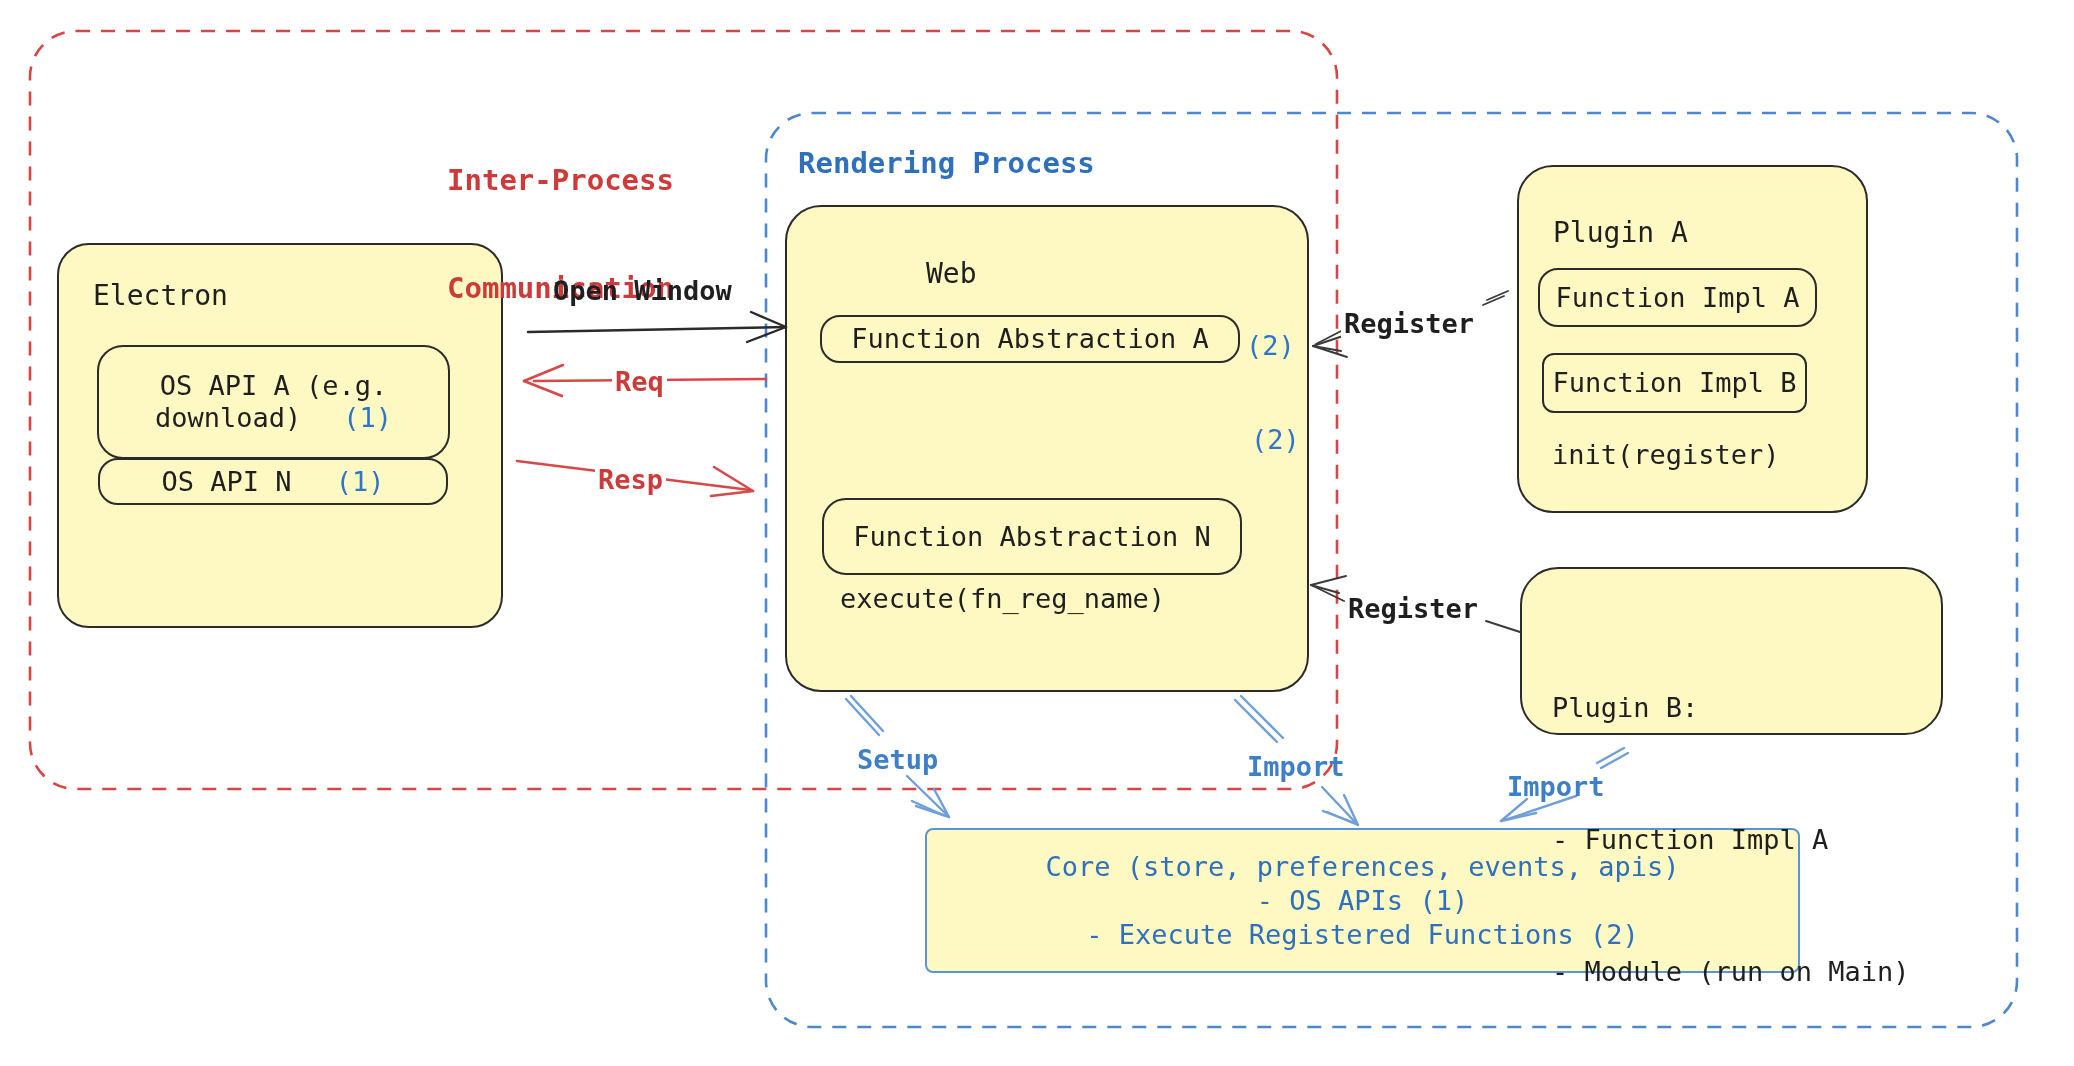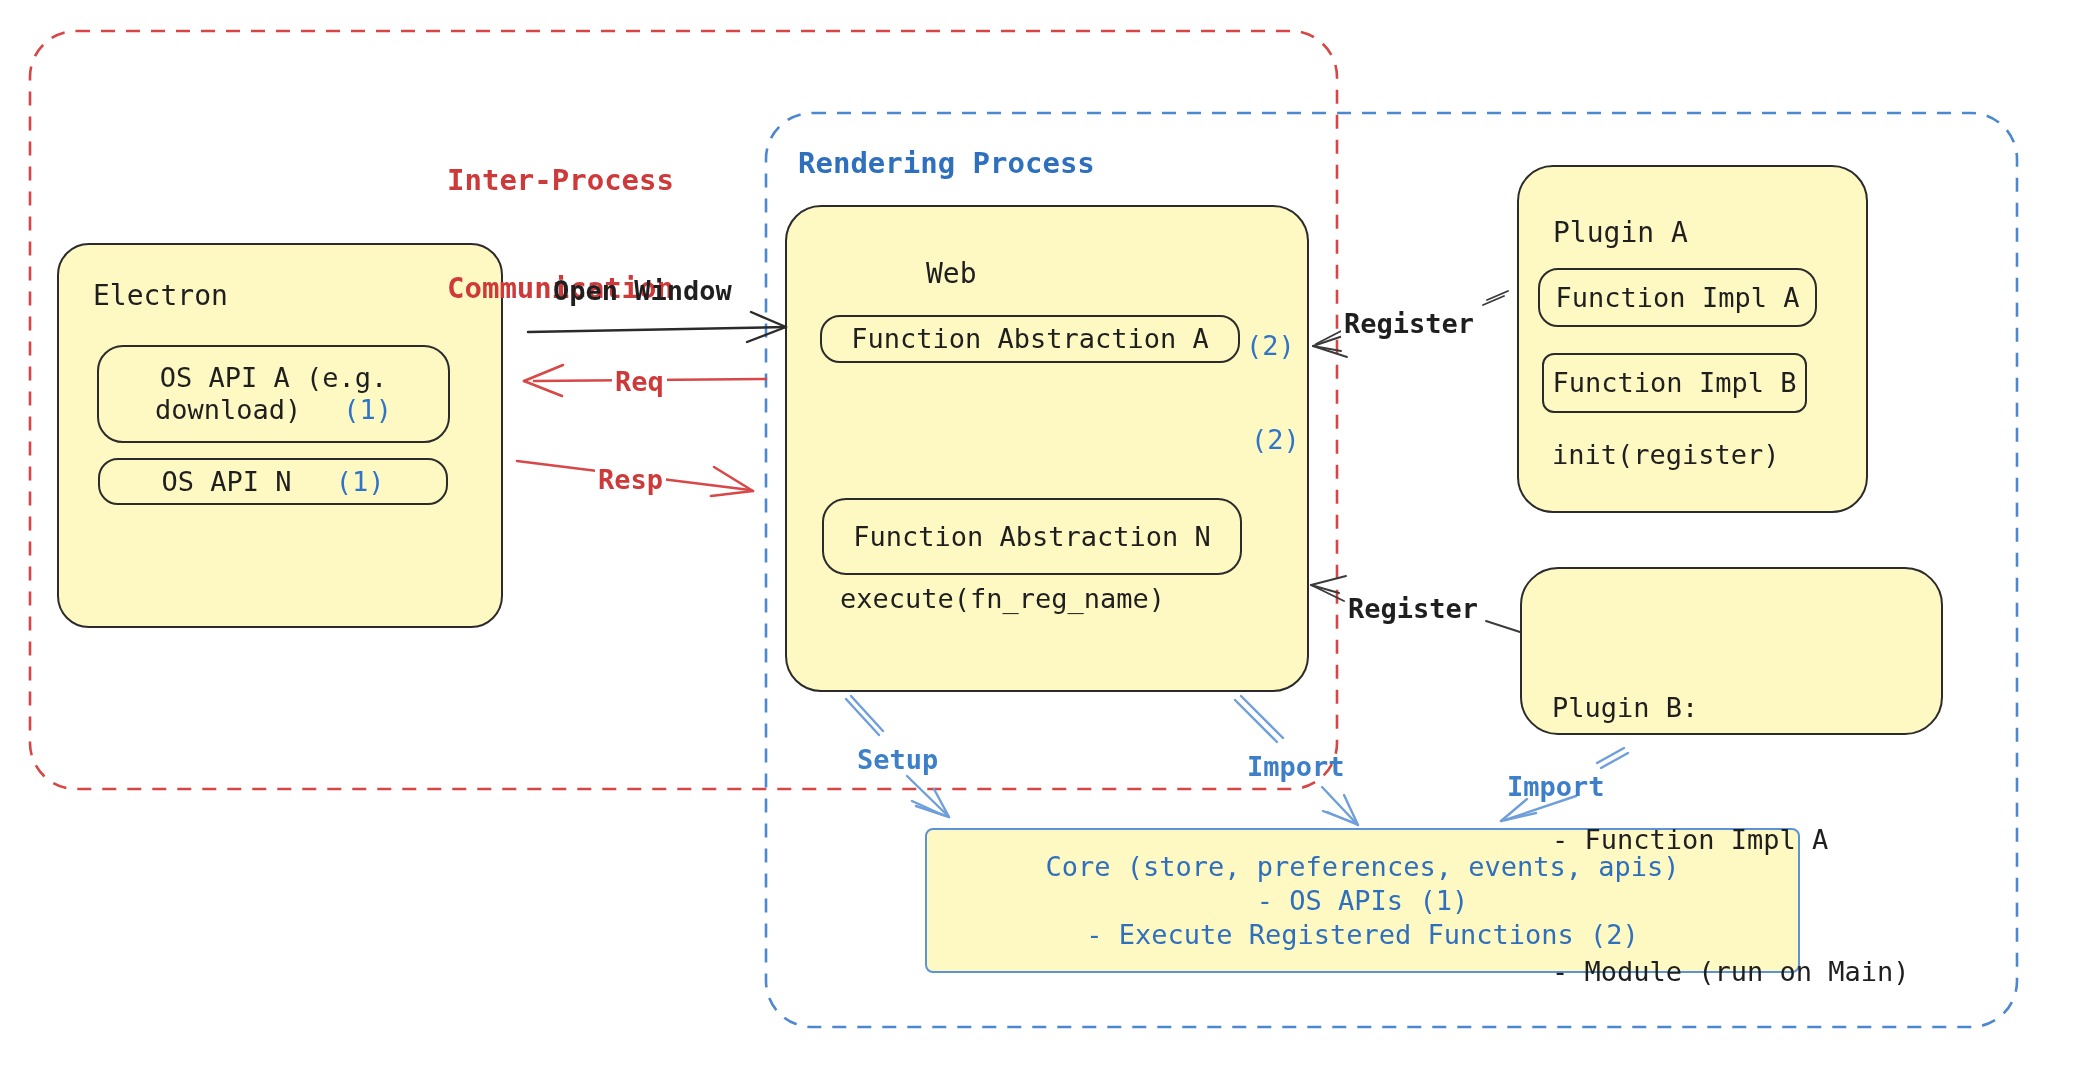--- a/index.html
+++ b/index.html
@@ -33,21 +33,21 @@
   .core-text{color:#2e6fbe;font-weight:500;font-size:27px;line-height:34px;text-align:center;}
   #arrows{position:absolute;left:0;top:0;z-index:2;pointer-events:none;}
   .col{display:flex;flex-direction:column;align-items:center;}
 </style>
 </head>
 <body>
 
 <div id="canvas">
 
   <div class="box" style="left:57px;top:243px;width:446px;height:385px;border-radius:32px;"></div>
-  <div class="box" style="left:97px;top:345px;width:353px;height:98px;border-radius:26px;">
+  <div class="box" style="left:97px;top:345px;width:353px;height:114px;border-radius:26px;">
     <div class="col box-label">
       <div><span>OS API A (e.g.</span></div>
       <div><span>download)</span><span class="badge" style="margin-left:42px;">(1)</span></div>
     </div>
   </div>
   <div class="box" style="left:98px;top:458px;width:350px;height:47px;border-radius:20px;">
     <div class="box-label"><span>OS API N</span><span class="badge" style="margin-left:44px;">(1)</span></div>
   </div>
 
   <div class="box" style="left:785px;top:205px;width:524px;height:487px;border-radius:36px;"></div>

